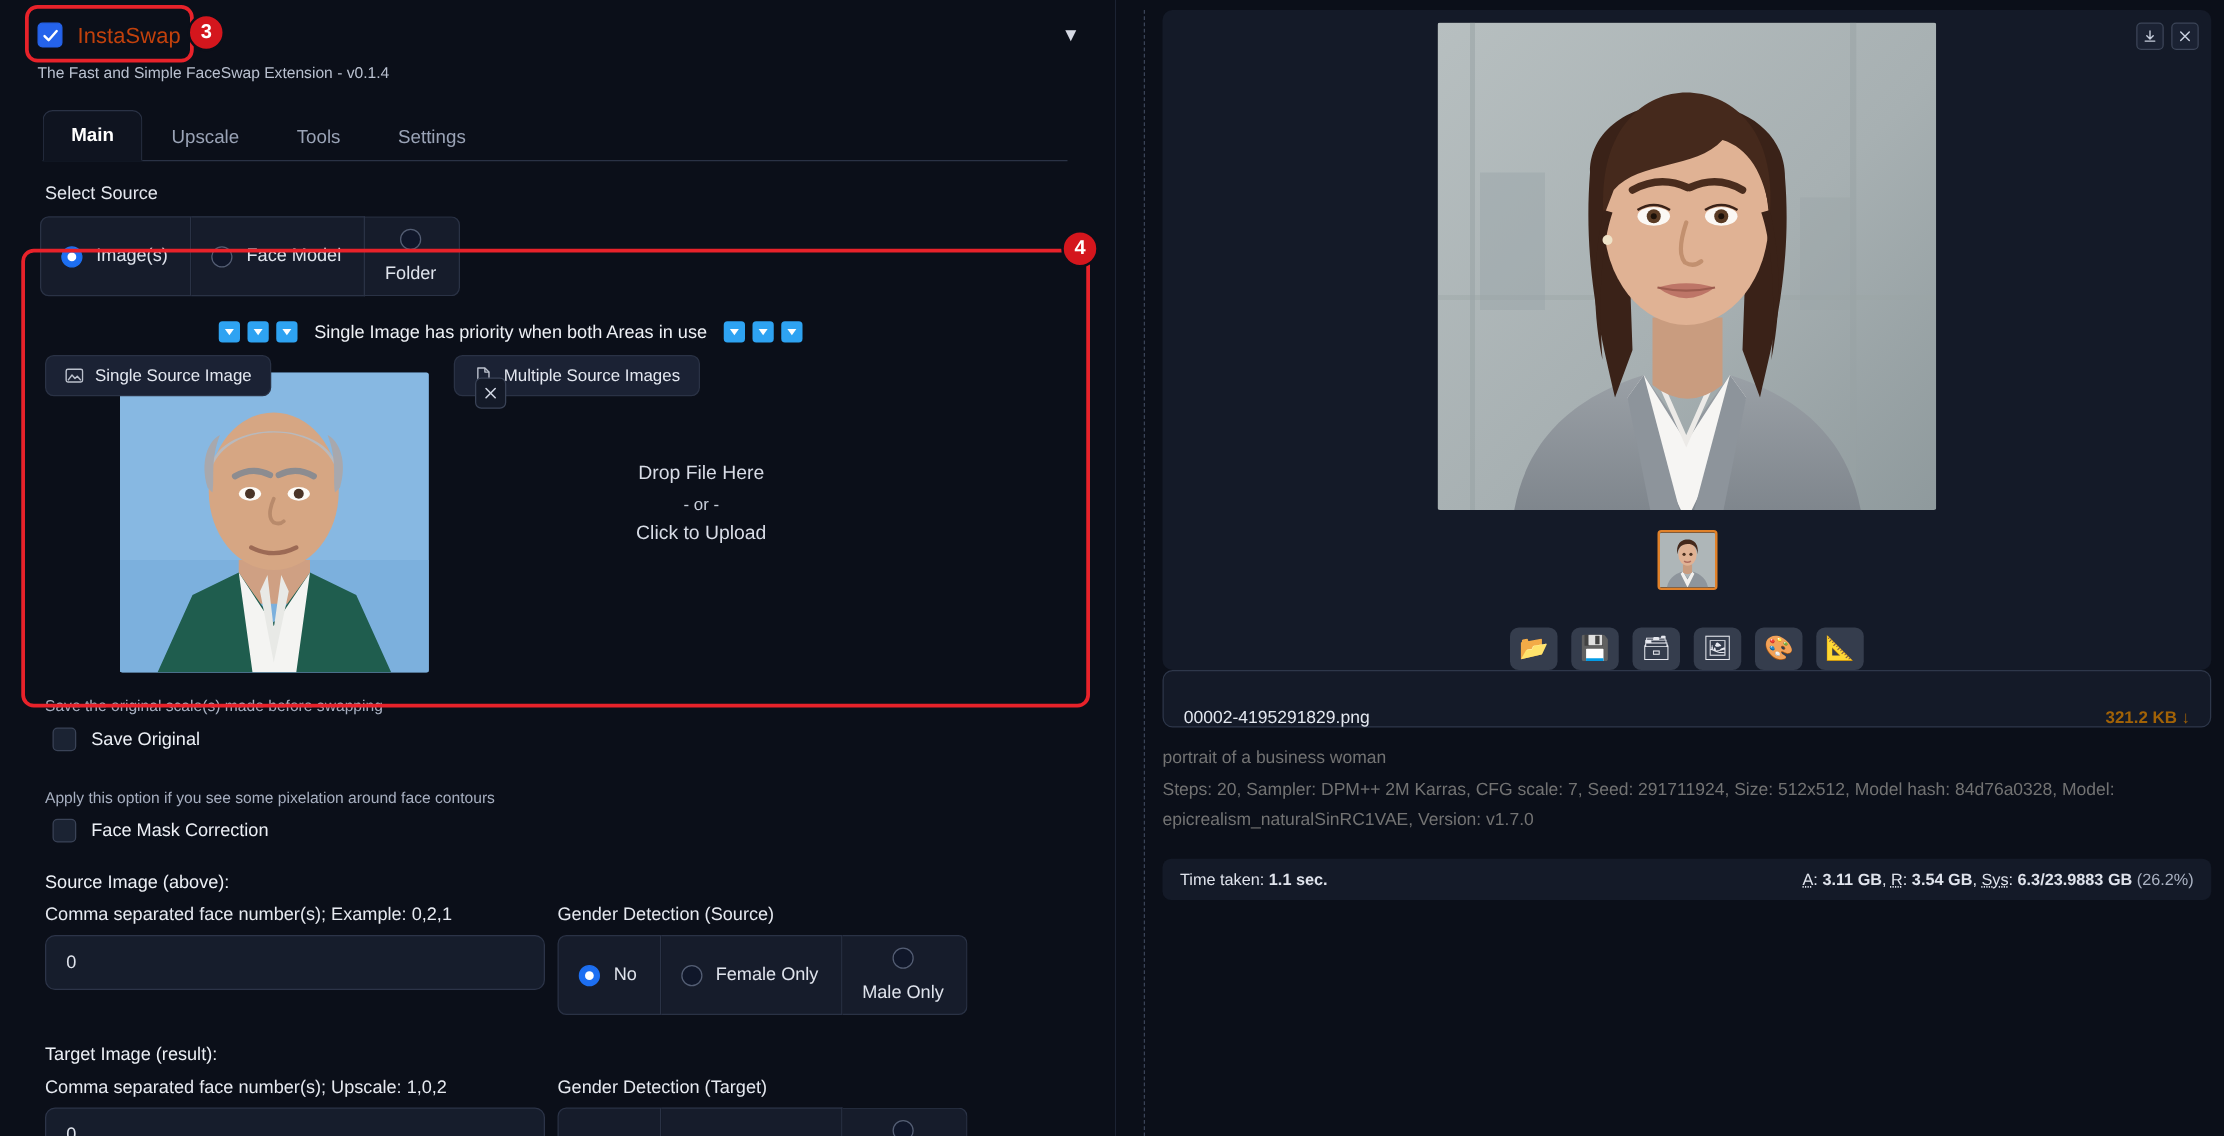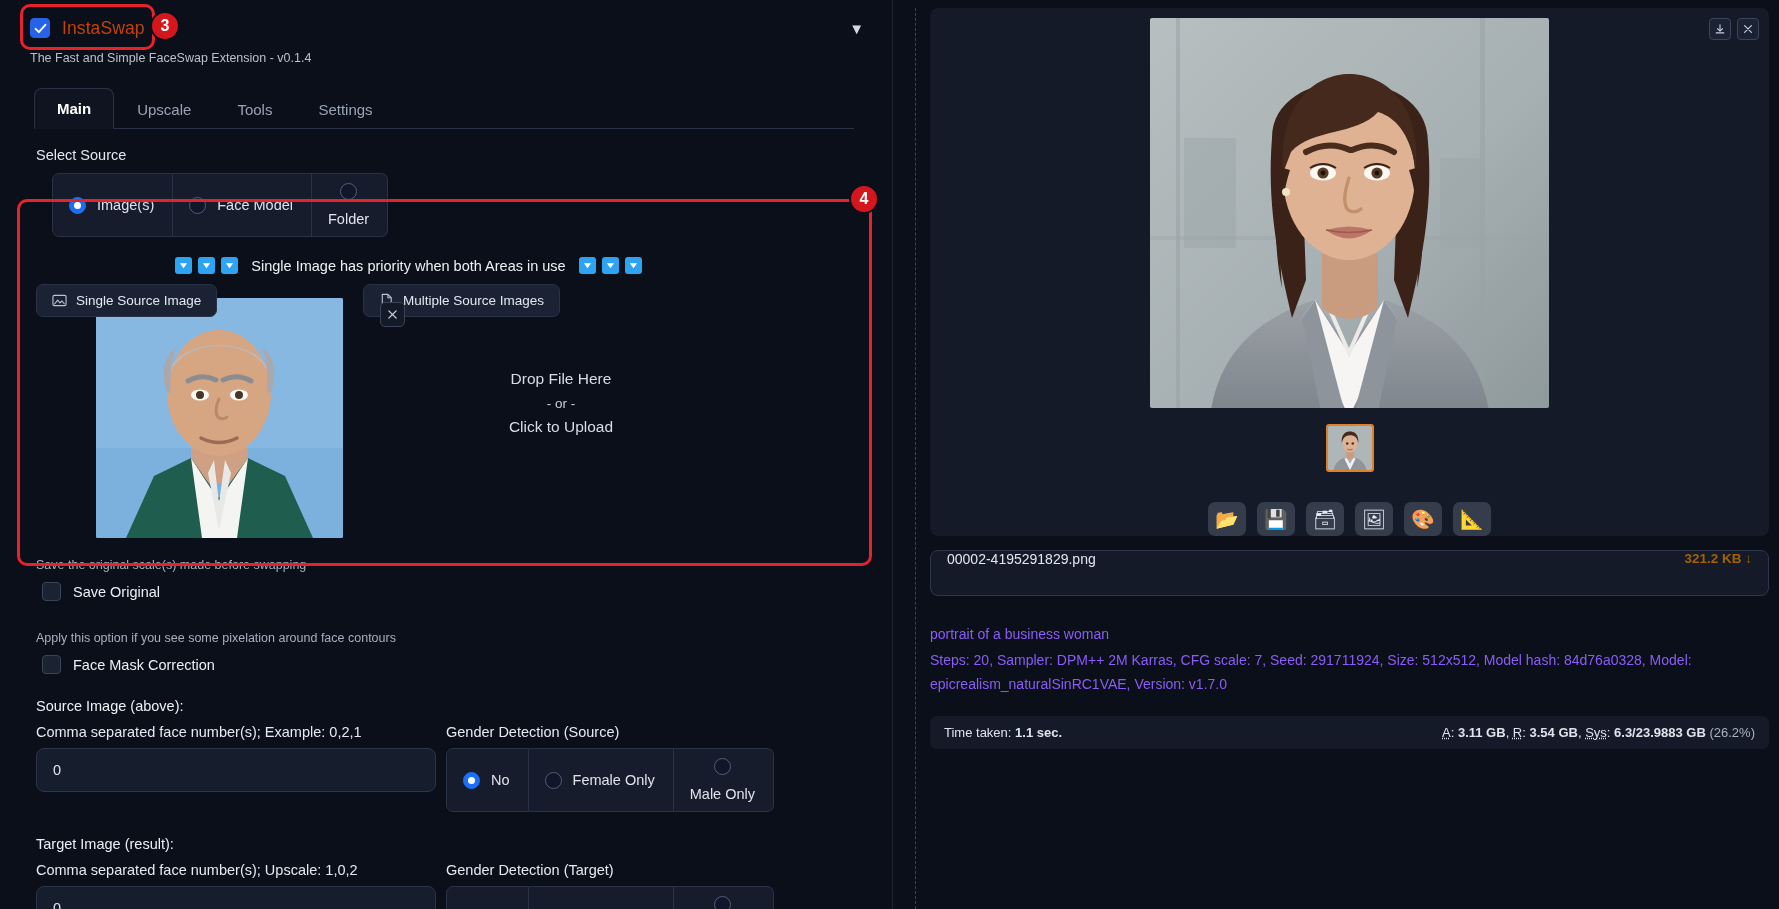--- a/index.html
+++ b/index.html
@@ -56,21 +56,21 @@
   }
   .tab.active {
     color: #ffffff; font-weight: bold;
     background: #0f1420;
     border-color: #2a3245;
     border-bottom: 1px solid #0f1420;
   }
 
   .section-label { font-size: 14.5px; color: #e4e7ee; margin: 18px 0 10px 36px; }
 
-  .radio-row { display: flex; margin-left: 52px; }
+  .radio-row { display: flex; margin-left: 32px; }
   .radio-cell {
     display: flex; align-items: center; gap: 11px;
     background: #161c2b; border: 1px solid #2a3245;
     padding: 9px 18px 9px 16px; cursor: pointer;
     font-size: 14.5px; color: #dfe3ec;
   }
   .radio-cell:first-child { border-radius: 7px 0 0 7px; }
   .radio-cell:last-child { border-radius: 0 7px 7px 0; flex-direction: column; }
   .radio-cell + .radio-cell { border-left: none; }
   .rdo {
@@ -199,30 +199,30 @@
     display: flex; gap: 11px; justify-content: center;
     margin-top: 30px;
   }
   .icon-btn {
     width: 38px; height: 34px; border-radius: 7px; background: #353d4d;
     display: flex; align-items: center; justify-content: center;
     font-size: 19px; cursor: pointer; line-height: 1;
   }
 
   .file-row {
-    margin-top: 14px; height: 46px; border: 1px solid #2d3purple;
+    height: 46px; border: 1px solid #2d3purple;
     border: 1px solid #2d3purple;
     border: 1px solid #2e374a; border-radius: 8px;
-    background: #141a28; display: flex; align-items: flex-start;
+    background: #141a28; display: flex; align-items: flex-end;
     justify-content: space-between; padding: 0 16px;
   }
   .file-name { font-size: 14px; color: #e3e7ef; }
   .file-size { font-size: 13.5px; color: #a16207; font-weight: bold; cursor: pointer;}
 
-  .params { margin-top: 26px; font-size: 14px; color: #8b5cf6; line-height: 1.72; }
+  .params { margin-top: 11px; font-size: 14px; color: #737373; line-height: 1.72; }
   .params .p-prompt { margin-bottom: 2px; }
 
   .stats-row {
     margin-top: 20px; background: #141a28; border-radius: 7px;
     padding: 9px 14px; display: flex; justify-content: space-between;
     align-items: center; font-size: 13px; color: #dfe3ec;
   }
   .stats-row b { font-weight: bold; }
   .u { text-decoration: underline; text-decoration-style: dotted; }
   .muted { color: #aab2c2; }

